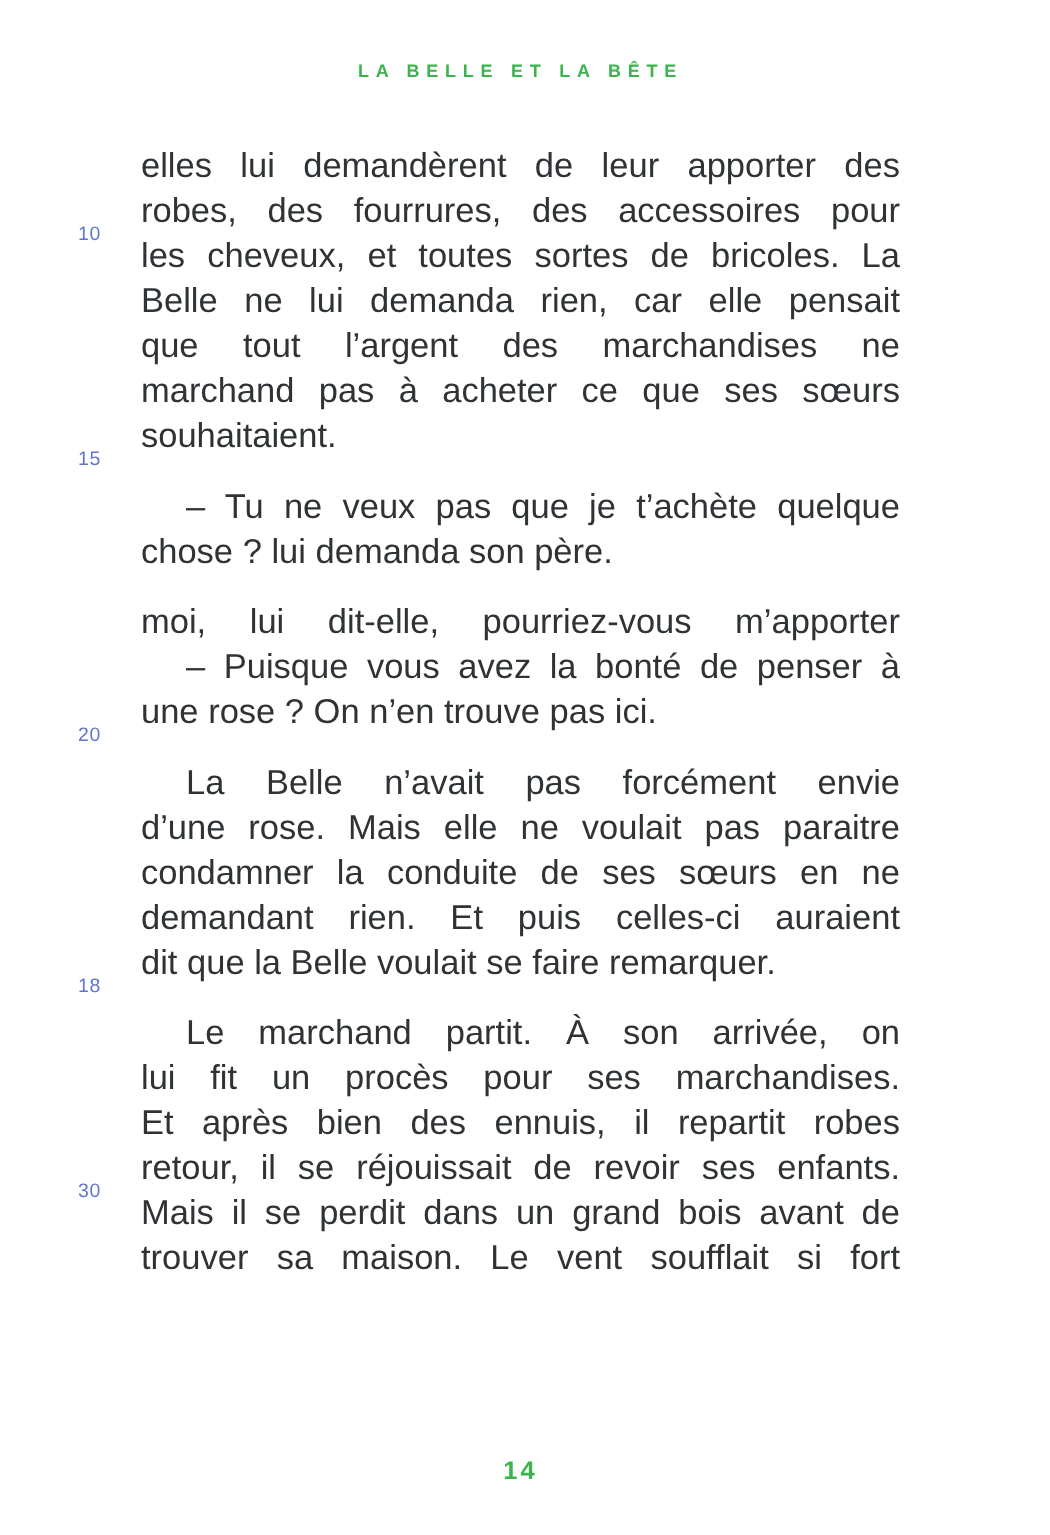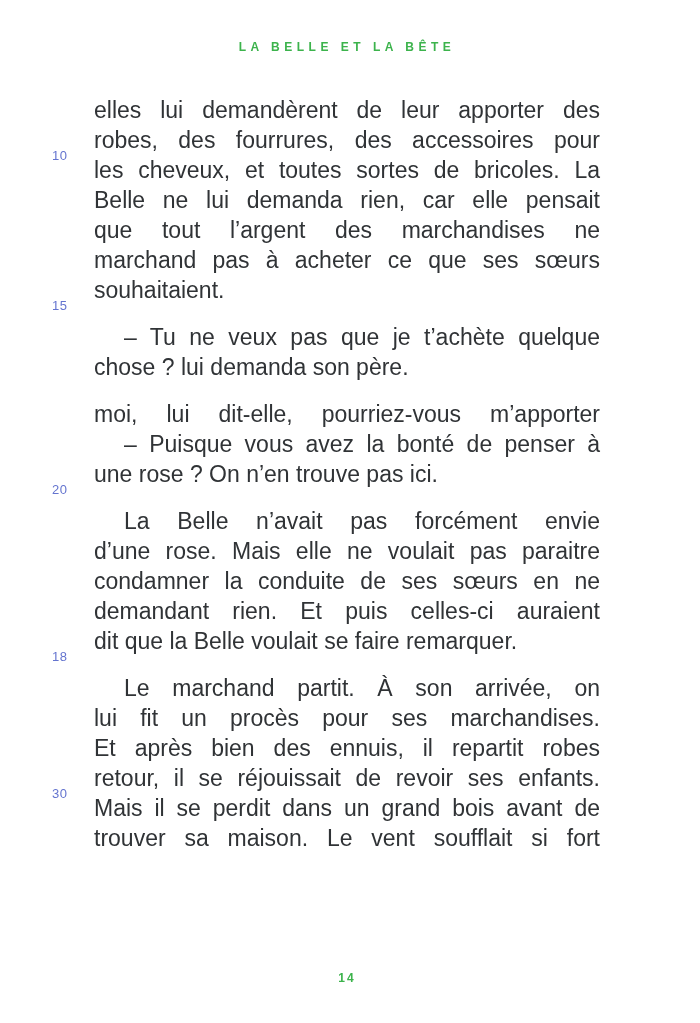--- a/index.html
+++ b/index.html
@@ -71,21 +71,21 @@
     text-indent: 0;
     margin-top: 16px;
   }
   .folio {
     position: absolute;
     top: 971px;
     left: 94px;
     width: 506px;
     text-align: center;
     color: var(--accent-green, #3cb34c);
-    font-size: 12px;
+    font-size: 17px;
     font-weight: bold;
     letter-spacing: 2px;
   }
 </style>
 </head>
 <body>
 
 <div class="page">
 
   <div class="running-head">LA BELLE ET LA BÊTE</div>

